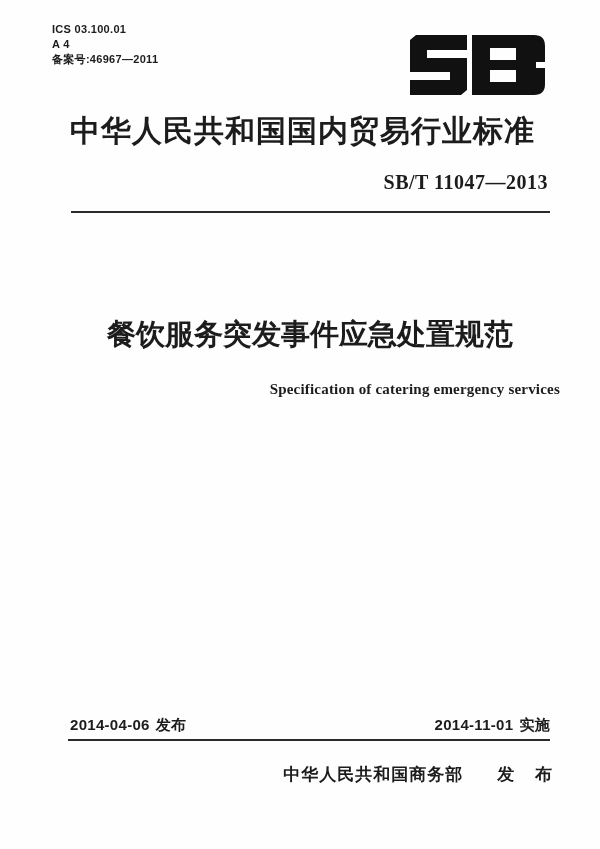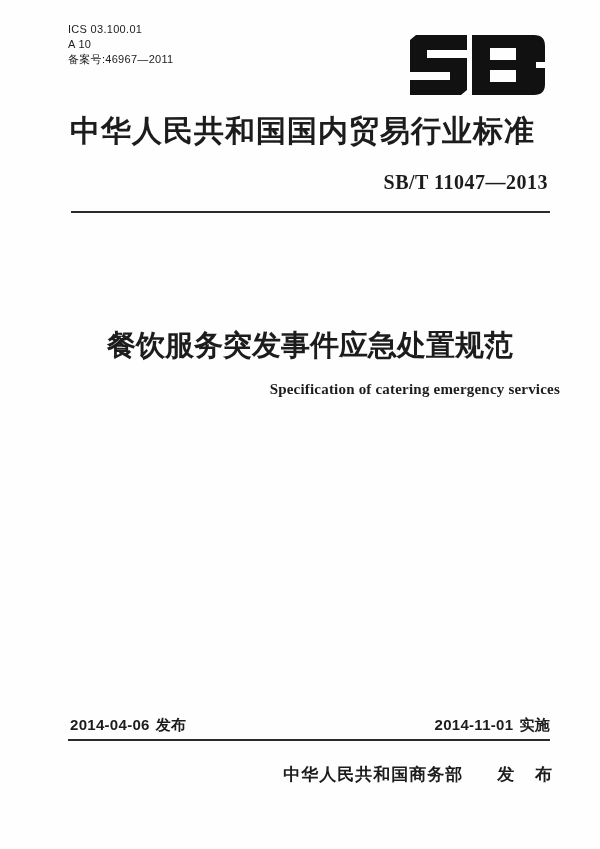--- a/index.html
+++ b/index.html
@@ -7,22 +7,22 @@
     position:relative;
     width:600px;height:849px;
     margin:0 auto;
     background:#fefefe;
     overflow:hidden;
     font-family:"Liberation Sans", sans-serif;
     color:#1c1c1c;
   }
   
   .meta{
-    position:absolute;left:68px;top:22px;
-    font-size:11px;font-weight:normal;line-height:1.35;
+    position:absolute;left:52px;top:22px;
+    font-size:11px;font-weight:bold;line-height:1.35;
     letter-spacing:.3px;
   }
   
   .logo{position:absolute;right:55px;top:34px;width:135px;height:62px;}
   .logo svg{display:block;width:135px;height:62px;}
   .sr-only{position:absolute;width:1px;height:1px;overflow:hidden;clip:rect(0 0 0 0);white-space:nowrap;}
   
   .org-title{
     position:absolute;left:70px;right:48px;top:111px;
     text-align:left;
@@ -35,21 +35,21 @@
     font-family:"Liberation Serif", serif;
     font-size:20px;font-weight:bold;letter-spacing:.5px;
   }
   .rule{
     position:absolute;height:0;border-top:2px solid #2a2a2a;
   }
   .rule-top{left:71px;right:50px;top:211px;}
   .rule-bottom{left:68px;right:50px;top:739px;}
   
   .title-cn{
-    position:absolute;left:60px;right:40px;top:326px;
+    position:absolute;left:60px;right:40px;top:315px;
     text-align:center;
     font-size:29px;font-weight:bold;letter-spacing:0;
     white-space:nowrap;
   }
   .title-en{
     position:absolute;left:60px;right:40px;top:381px;
     text-align:right;
     font-family:"Liberation Serif", serif;
     font-size:15px;font-weight:bold;letter-spacing:.2px;
   }
@@ -68,21 +68,21 @@
   }
   .publisher .action{margin-left:34px;letter-spacing:8px;}
 </style>
 </head>
 <body>
 
 <div class="page">
 
   <div class="meta">
     <div>ICS 03.100.01</div>
-    <div>A 10</div>
+    <div>A 4</div>
     <div>备案号:46967—2011</div>
   </div>
 
   <div class="logo">
     <span class="sr-only">SB</span>
     <svg viewBox="0 0 135 62" aria-hidden="true">
       <g fill="#111111" fill-rule="evenodd">
 
         <path d="M6 1 H57 V16 H17 V24 H57 V56 L51 61 H0 V46 H40 V38 H0 V6 Z"></path>
 

